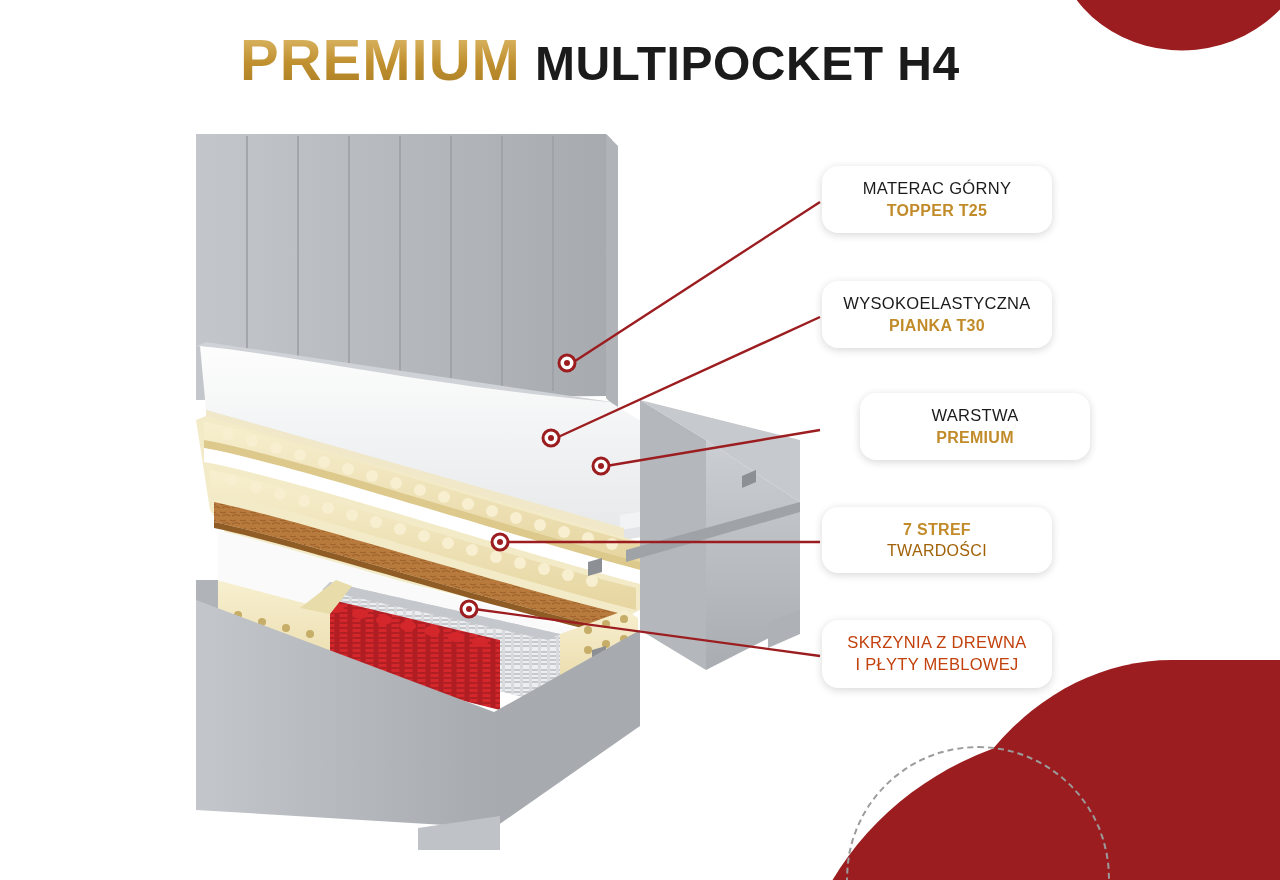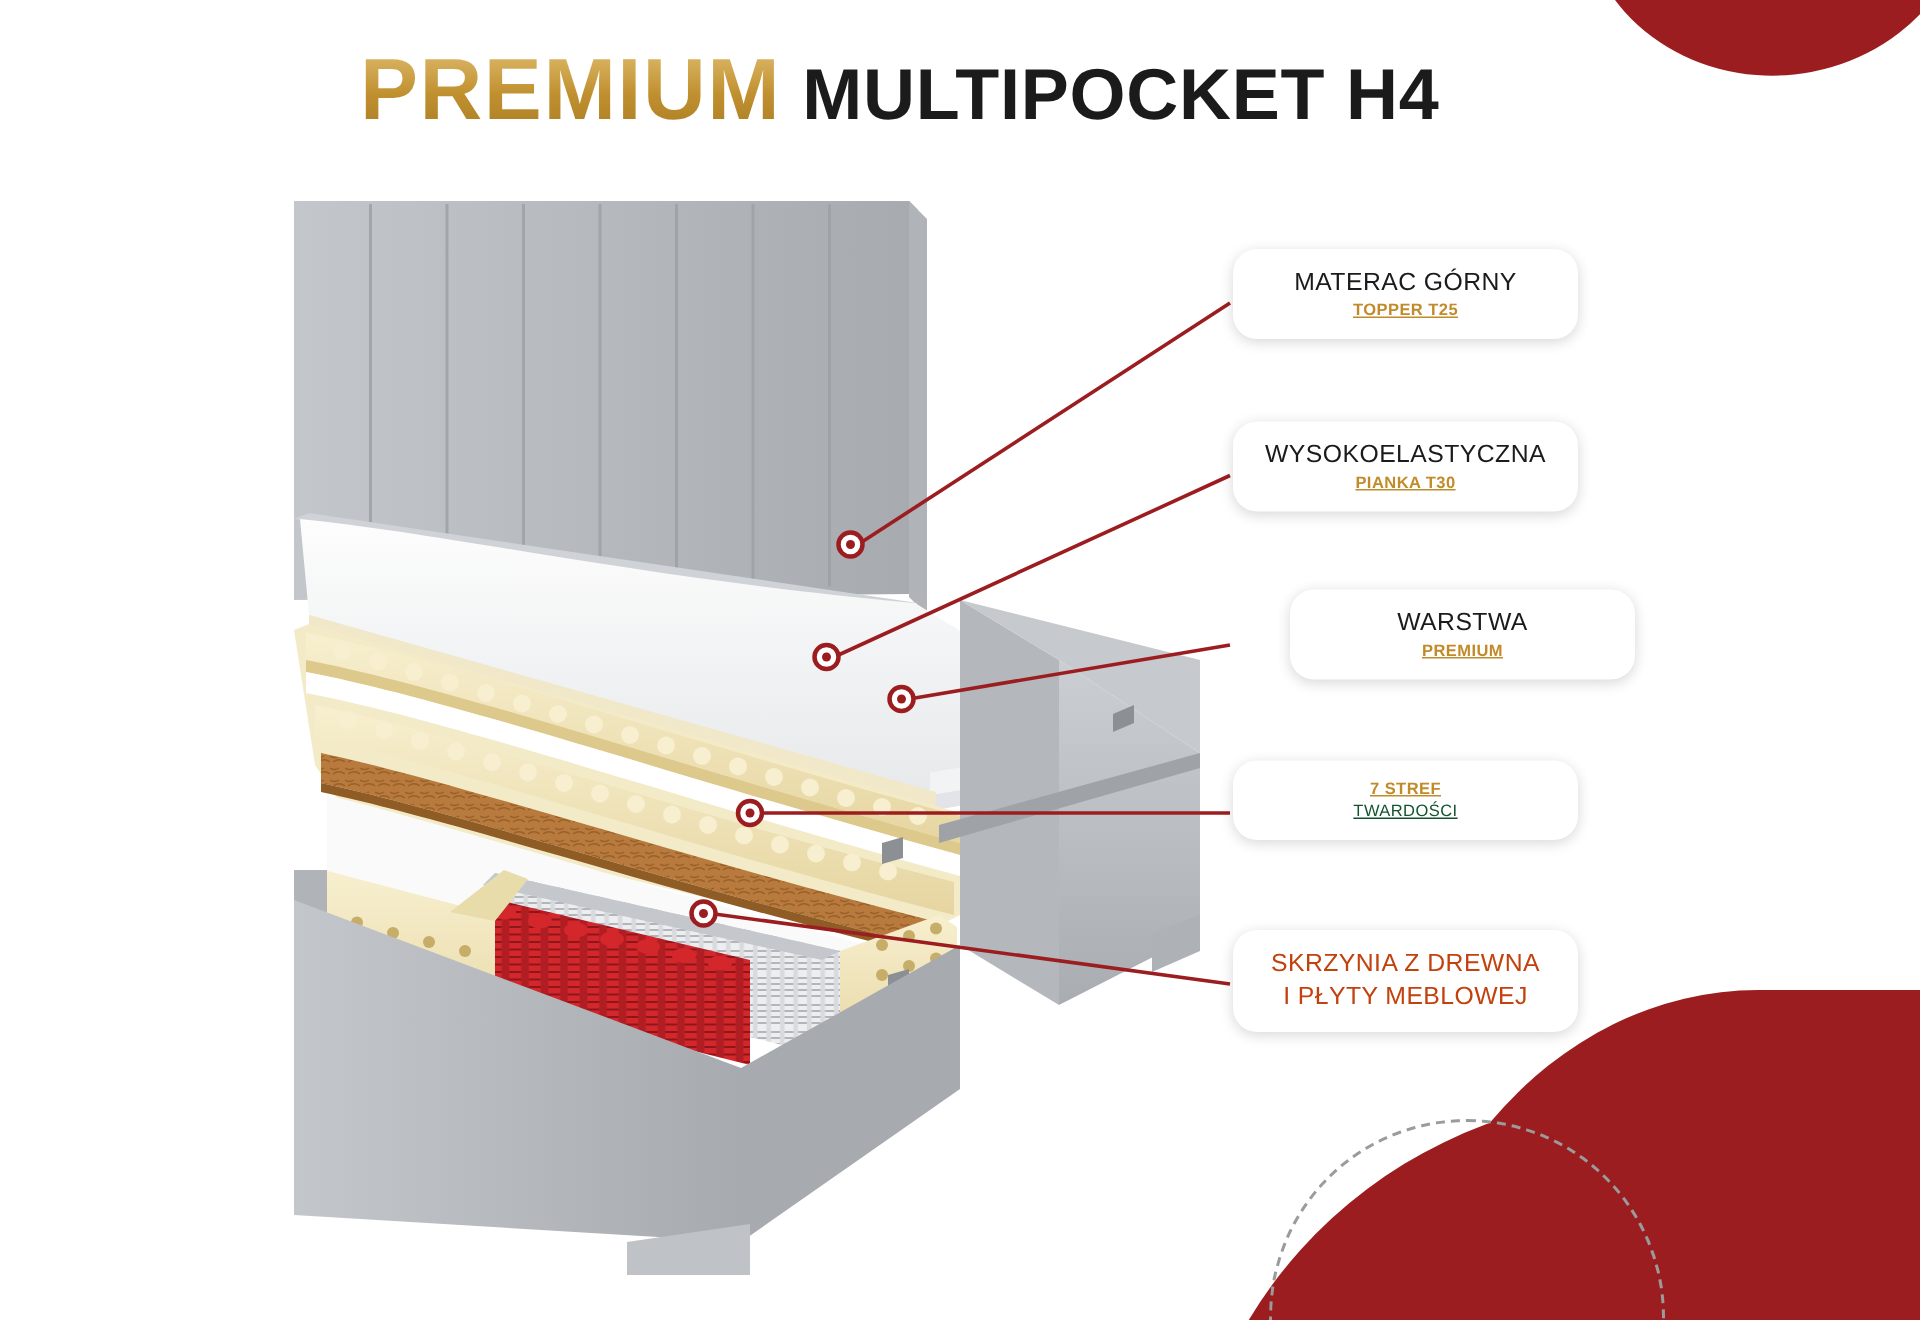--- a/index.html
+++ b/index.html
@@ -106,28 +106,27 @@
     box-sizing: border-box;
     text-align: center;
     line-height: 1.32;
   }
   .callout .l1 {
     font-size: 16.5px;
     color: #1b1b1b;
     letter-spacing: 0.3px;
   }
   .callout .l2 {
-    font-size: 11px;
+    font-size: 16px;
     font-weight: bold;
     color: #c28b2a;
     letter-spacing: 0.3px;
-    text-decoration: underline;
   }
   .callout .l2.dark {
-    color: #14532d;
+    color: #a16207;
     font-weight: normal;
   }
   .callout.plain .l1 {
     color: #c2410c;
   }
 
   #cal0 { left: 822px; top: 166px; }
   #cal1 { left: 822px; top: 281px; }
   #cal2 { left: 822px; top: 393px; margin-left: 38px; }
   #cal3 { left: 822px; top: 507px; }

